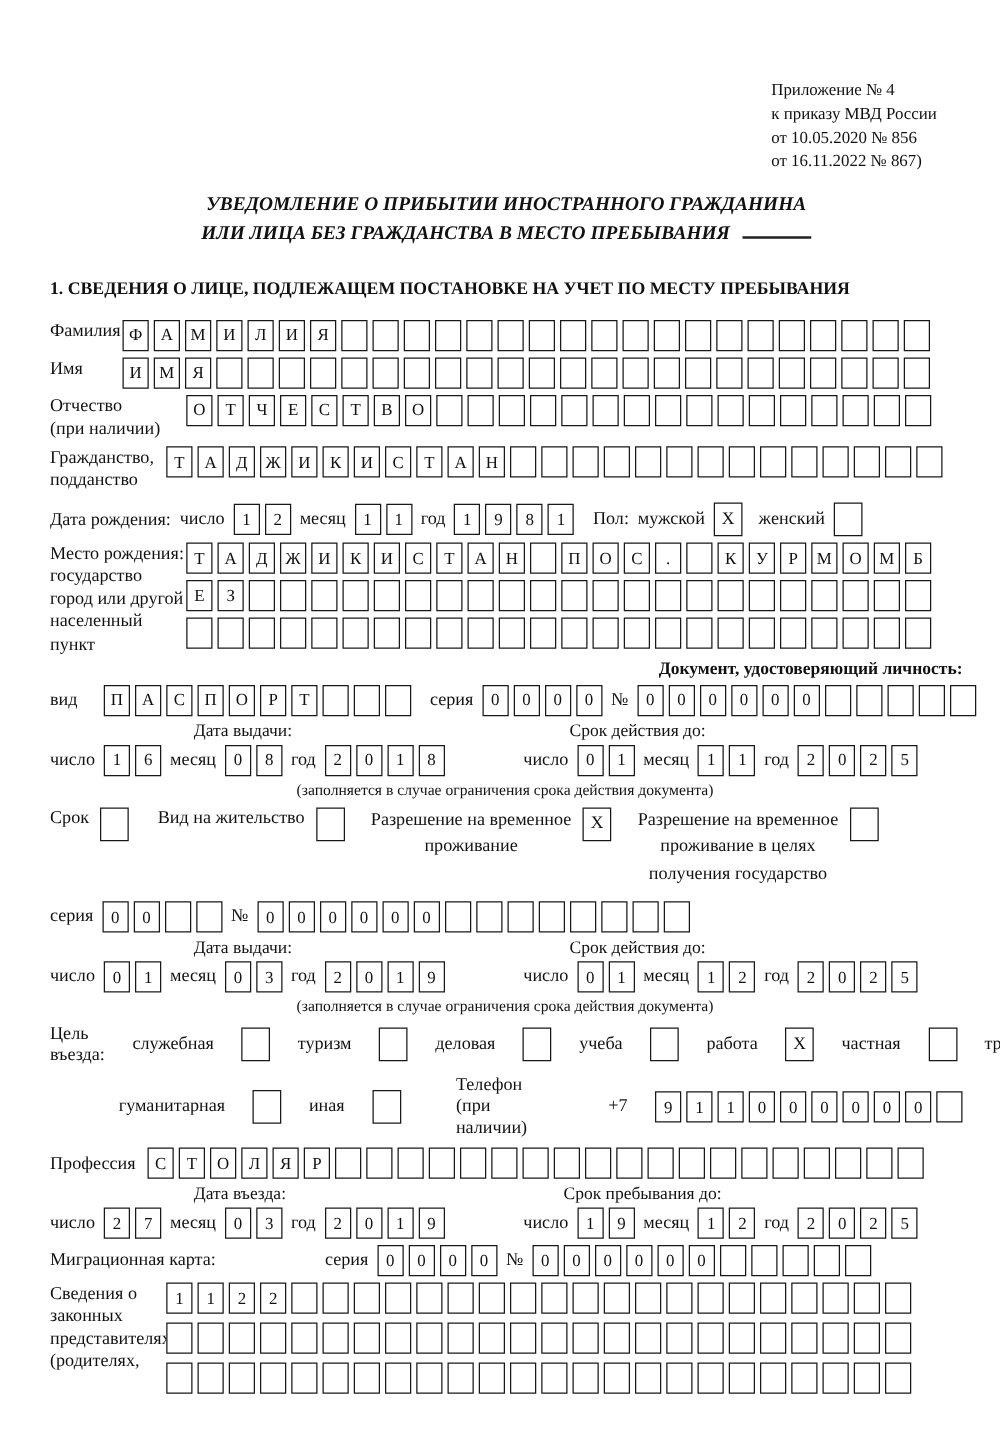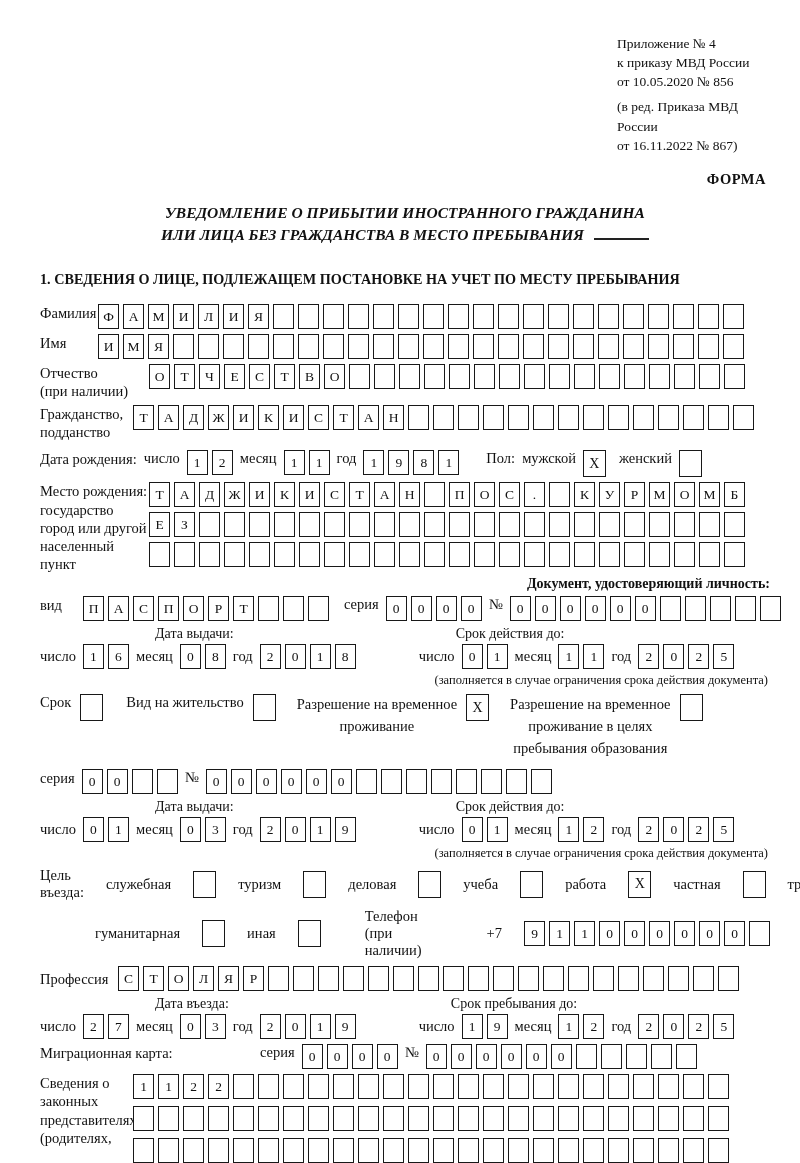--- a/index.html
+++ b/index.html
@@ -1,73 +1,71 @@
 <!DOCTYPE html>
 <html><head>
 <meta charset="utf-8">
 <style>
   html,body{margin:0;padding:0;background:#fff;}
   body{width:800px;height:1163px;overflow:hidden;color:#111;
        font-family:"Liberation Serif","DejaVu Serif",serif;}
   .page{padding:34px 30px 0 40px;box-sizing:border-box;width:800px;height:1163px;}
 
   
-  .appendix{margin-left:577px;font-size:13.5px;line-height:1.42;}
+  .appendix{margin-left:577px;font-size:13.5px;line-height:1.42;margin-top:28px;}
   .appendix .amend{margin-top:6px;}
   .forma{font-weight:bold;font-size:14.5px;text-align:right;padding-right:4px;margin-top:16px;letter-spacing:.5px;}
 
   .title{font-weight:bold;font-size:15.5px;text-align:center;line-height:1.45;margin-top:14px;font-style:italic;}
   .blank{display:inline-block;width:55px;border-bottom:2px solid #222;margin-left:10px;vertical-align:baseline;height:14px;}
   .section{font-weight:bold;font-size:14.2px;margin-top:24px;}
 
   .formbody{margin-top:16px;}
   .frow{display:flex;align-items:flex-start;margin-bottom:5px;}
   .flabel{font-size:14.5px;line-height:1.25;flex:0 0 auto;}
   .w58{width:58px}.w93{width:93px}.w109{width:109px}.w78{width:78px}.w173{width:173px}
   .cells{display:flex;column-gap:4px;flex:0 0 auto;}
   .cell{flex:0 0 auto;width:19px;height:23px;border:1.5px solid #181818;
         display:flex;align-items:center;justify-content:center;
         font-size:13.5px;line-height:1;background:#fff;}
   .cellcol{display:flex;flex-direction:column;row-gap:5px;}
 
-  .daterow{display:flex;align-items:flex-start;column-gap:7px;margin-bottom:5px;font-size:14.5px;}
+  .daterow{display:flex;align-items:center;column-gap:7px;margin-bottom:5px;font-size:14.5px;}
   .dgroup{display:flex;align-items:center;column-gap:7px;}
   .g2{margin-left:56px;}
   .dheads{display:flex;font-size:14px;margin:3px 0 2px 0;}
   .dheads .h1{margin-left:115px;}
   .dheads .h2{margin-left:222px;}
 
   .checkbox{flex:0 0 auto;display:inline-flex;width:21px;height:25px;border:1.8px solid #181818;
             align-items:center;justify-content:center;font-size:14px;background:#fff;}
   .docheading{text-align:right;font-weight:bold;font-size:14px;margin:2px 0 4px 0;}
-  .note{font-size:12.5px;text-align:right;margin:-1px 2px 6px 0;}
+  .note{font-size:12.5px;text-align:center;margin:-1px 2px 6px 0;}
   .intro{font-size:14.5px;line-height:1.6;margin:4px 0 2px 0;}
 
   .optrow{display:flex;align-items:flex-start;column-gap:9px;font-size:14.5px;margin:4px 0 10px 0;}
   .optstack{text-align:center;line-height:1.5;}
   .optgap1{margin-left:14px;}
   .optgap2{margin-left:12px;}
 
   .purposerow{display:flex;align-items:center;column-gap:22px;font-size:14.5px;margin-bottom:7px;flex-wrap:nowrap;}
   .indent55{margin-left:55px;}
 </style>
 </head>
 <body>
 
 <div class="page">
 
   <div class="appendix">
     <div>Приложение № 4</div>
     <div>к приказу МВД России</div>
     <div>от 10.05.2020 № 856</div>
-    <div class="amend">(в ред. Приказа МВД России</div>
     <div>от 16.11.2022 № 867)</div>
   </div>
 
-  <div class="forma">ФОРМА</div>
 
   <div class="title">
     <div>УВЕДОМЛЕНИЕ О ПРИБЫТИИ ИНОСТРАННОГО ГРАЖДАНИНА</div>
     <div><span>ИЛИ ЛИЦА БЕЗ ГРАЖДАНСТВА В МЕСТО ПРЕБЫВАНИЯ</span><span class="blank"></span></div>
   </div>
 
   <div class="section">1. СВЕДЕНИЯ О ЛИЦЕ, ПОДЛЕЖАЩЕМ ПОСТАНОВКЕ НА УЧЕТ ПО МЕСТУ ПРЕБЫВАНИЯ</div>
 
   <div class="formbody">
 
@@ -214,21 +212,21 @@
           <span class="cell">1</span>
           <span class="cell">1</span>
         </div>
       <span>год</span>
       <div class="cells">
           <span class="cell">1</span>
           <span class="cell">9</span>
           <span class="cell">8</span>
           <span class="cell">1</span>
         </div>
-      <span style="margin-left:20px">Пол:</span>
+      <span style="margin-left:8px">Пол:</span>
       <span>мужской</span>
       <span class="checkbox">X</span>
       <span style="margin-left:6px">женский</span>
       <span class="checkbox"></span>
     </div>
 
     <div class="frow" style="margin-bottom:3px">
       <div class="flabel w109">
         <div>Место рождения:</div>
         <div>государство</div>
@@ -409,21 +407,21 @@
       <span class="optgap1">Вид на жительство</span>
       <span class="checkbox"></span>
       <div class="optstack optgap2">
         <div>Разрешение на временное</div>
         <div>проживание</div>
       </div>
       <span class="checkbox">X</span>
       <div class="optstack optgap2">
         <div>Разрешение на временное</div>
         <div>проживание в целях</div>
-        <div>пребывания образования</div>
+        <div>получения государство</div>
       </div>
       <span class="checkbox"></span>
     </div>
 
     <div class="daterow">
       <span class="flabel">серия</span>
       <div class="cells">
           <span class="cell">0</span>
           <span class="cell">0</span>
           <span class="cell"></span>

